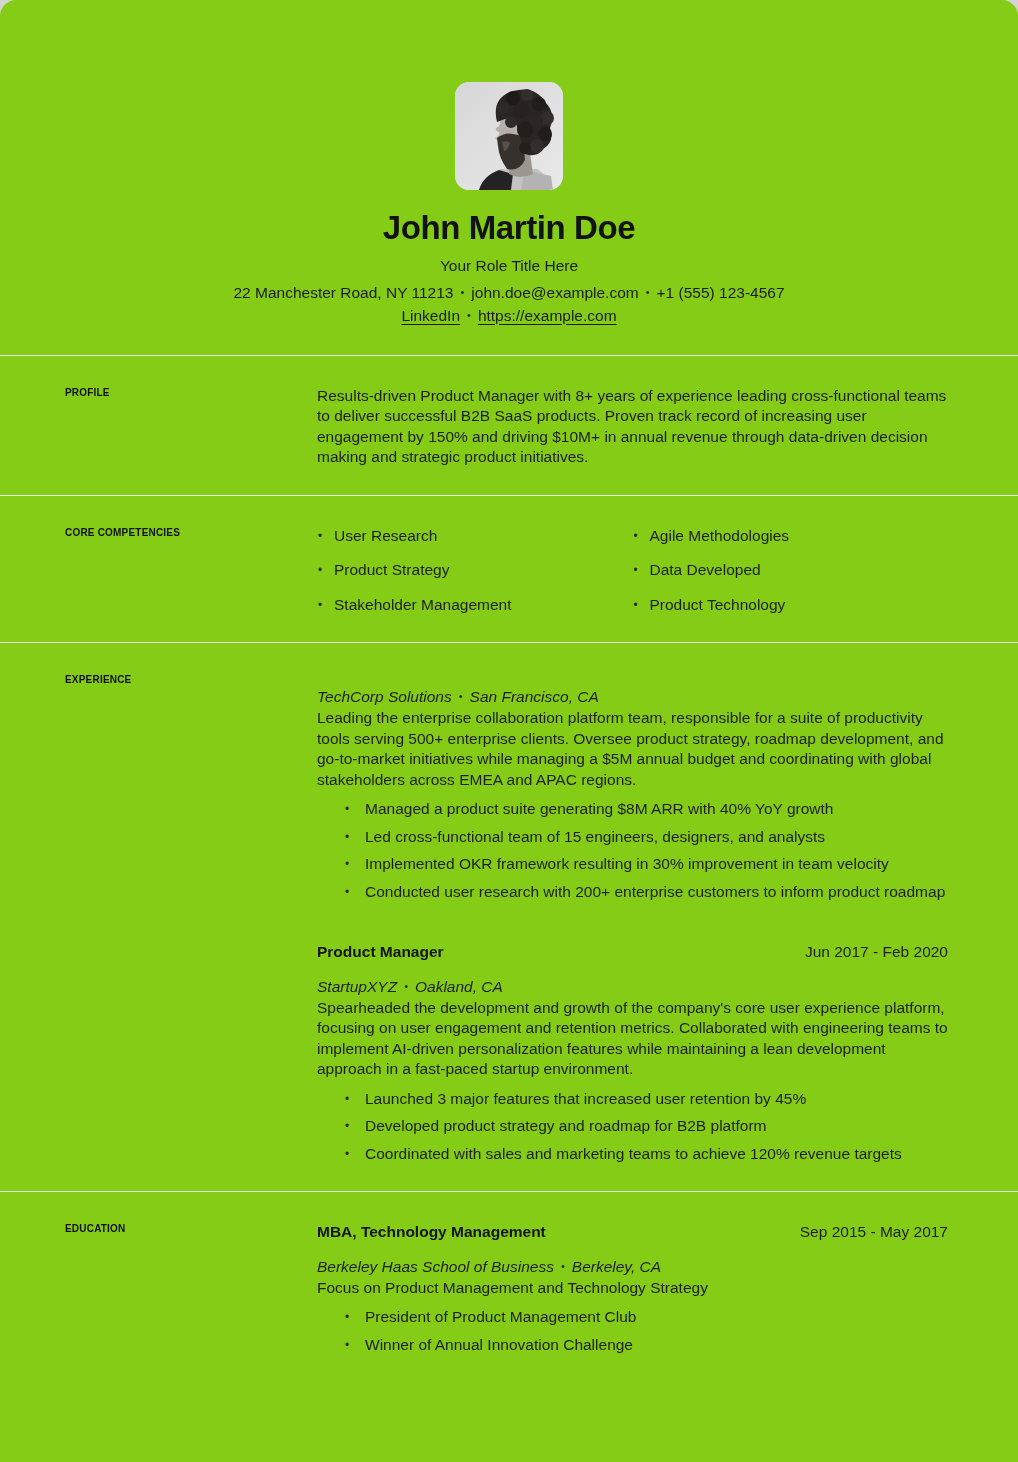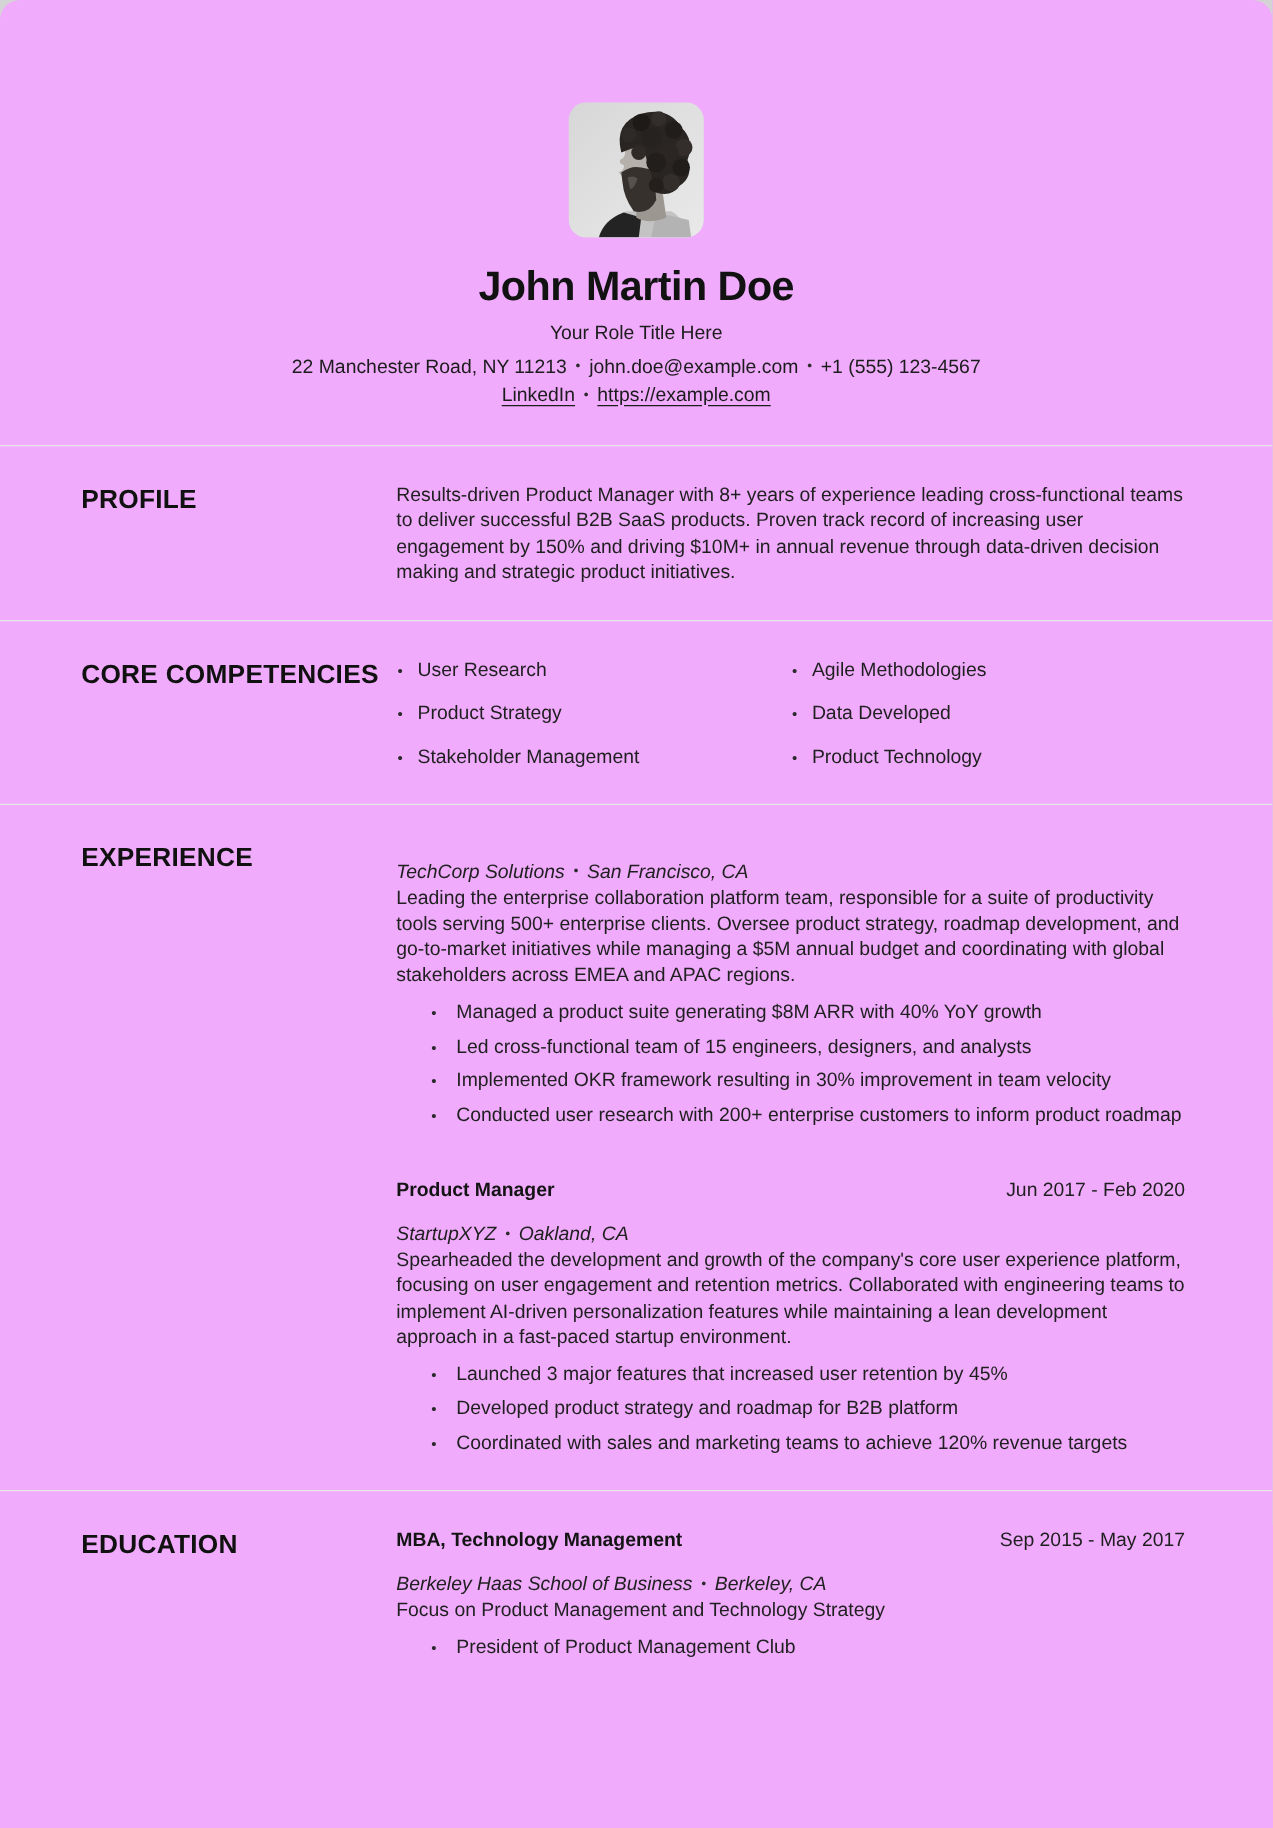--- a/index.html
+++ b/index.html
@@ -9,21 +9,21 @@
     height: 1462px;
     background: #d4d4d4;
     font-family: "Liberation Sans", sans-serif;
     color: #191919;
     -webkit-font-smoothing: antialiased;
   }
   .page {
     width: 1018px;
     height: 1462px;
     margin: 0 auto;
-    background: #f0abfc;
+    background: #84cc16;
     border-radius: 16px 16px 0 0;
     overflow: hidden;
   }
 
   
   .header { text-align: center; padding-top: 82px; padding-bottom: 28px; }
   .photo {
     width: 108px; height: 108px;
     border-radius: 14px;
     overflow: hidden;
@@ -46,21 +46,21 @@
   .dot { display: inline-block; margin: 0 7px; font-size: 11px; vertical-align: 2px; color: #2a2a2a; }
 
   
   .section {
     display: grid;
     grid-template-columns: 252px 1fr;
     padding: 30px 70px 27px 65px;
     border-top: 1px solid #e7e7e7;
   }
   .section-label {
-    font-size: 21px;
+    font-size: 10px;
     font-weight: 700;
     letter-spacing: 0.2px;
     color: #111111;
     padding-top: 1px;
   }
   .section-content { font-size: 15.5px; line-height: 20.5px; color: #1f1f1f; }
   .section-content p { margin: 0; }
 
   
   .comp-grid { display: grid; grid-template-columns: 1fr 1fr; }
@@ -222,17 +222,18 @@
       <div class="entry-head">
         <span class="entry-title">MBA, Technology Management</span>
         <span class="entry-dates">Sep 2015 - May 2017</span>
       </div>
       <div class="entry-sub">
         <span>Berkeley Haas School of Business</span><span class="dot">•</span><span>Berkeley, CA</span>
       </div>
       <p class="entry-summary">Focus on Product Management and Technology Strategy</p>
       <ul class="bullets">
         <li>President of Product Management Club</li>
+        <li>Winner of Annual Innovation Challenge</li>
       </ul>
     </div>
   </section>
 
 </div>
 
 </body></html>

